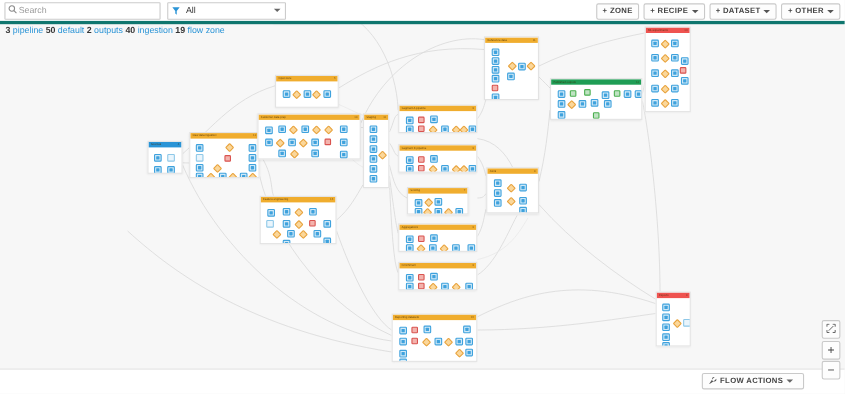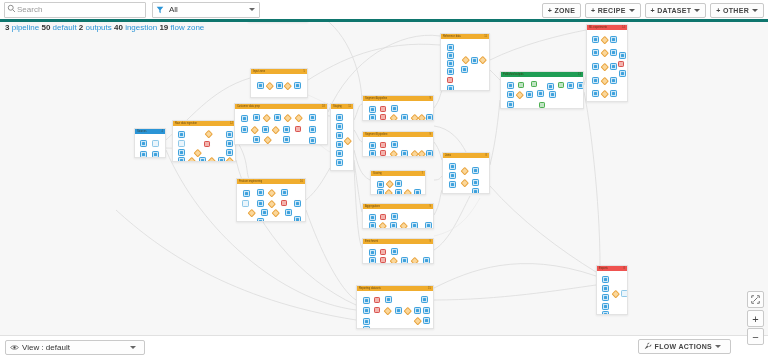--- a/index.html
+++ b/index.html
@@ -579,30 +579,20 @@
     </span>
   </div>
   <div class="zc" id="zc-in">
     <span>+</span>
   </div>
   <div class="zc" id="zc-out">
     <span>−</span>
   </div>
 
   <div id="bottombar">
-    <div id="viewsel">
-      <span class="eye">
-        <svg width="9" height="7" viewBox="0 0 14 9">
-          <path d="M1,4.5 C3,1 11,1 13,4.5 C11,8 3,8 1,4.5 Z" fill="none" stroke="#444" stroke-width="1"></path>
-          <circle cx="7" cy="4.5" r="1.8" fill="#444"></circle>
-        </svg>
-      </span>
-      <span class="vlabel">View : default</span>
-      <span class="caret"></span>
-    </div>
 
     <div id="flowact">
       <span>
         <svg width="8" height="8" viewBox="0 0 12 12">
           <path d="M8.5,1.2 A3,3 0 1 0 10.8,3.5 L7.6,6.7 L1.6,10.6 L1.2,10.2 L5.3,4.3 Z" fill="#555"></path>
         </svg>
       </span>
       <span>FLOW ACTIONS</span>
       <span class="caret"></span>
     </div>

